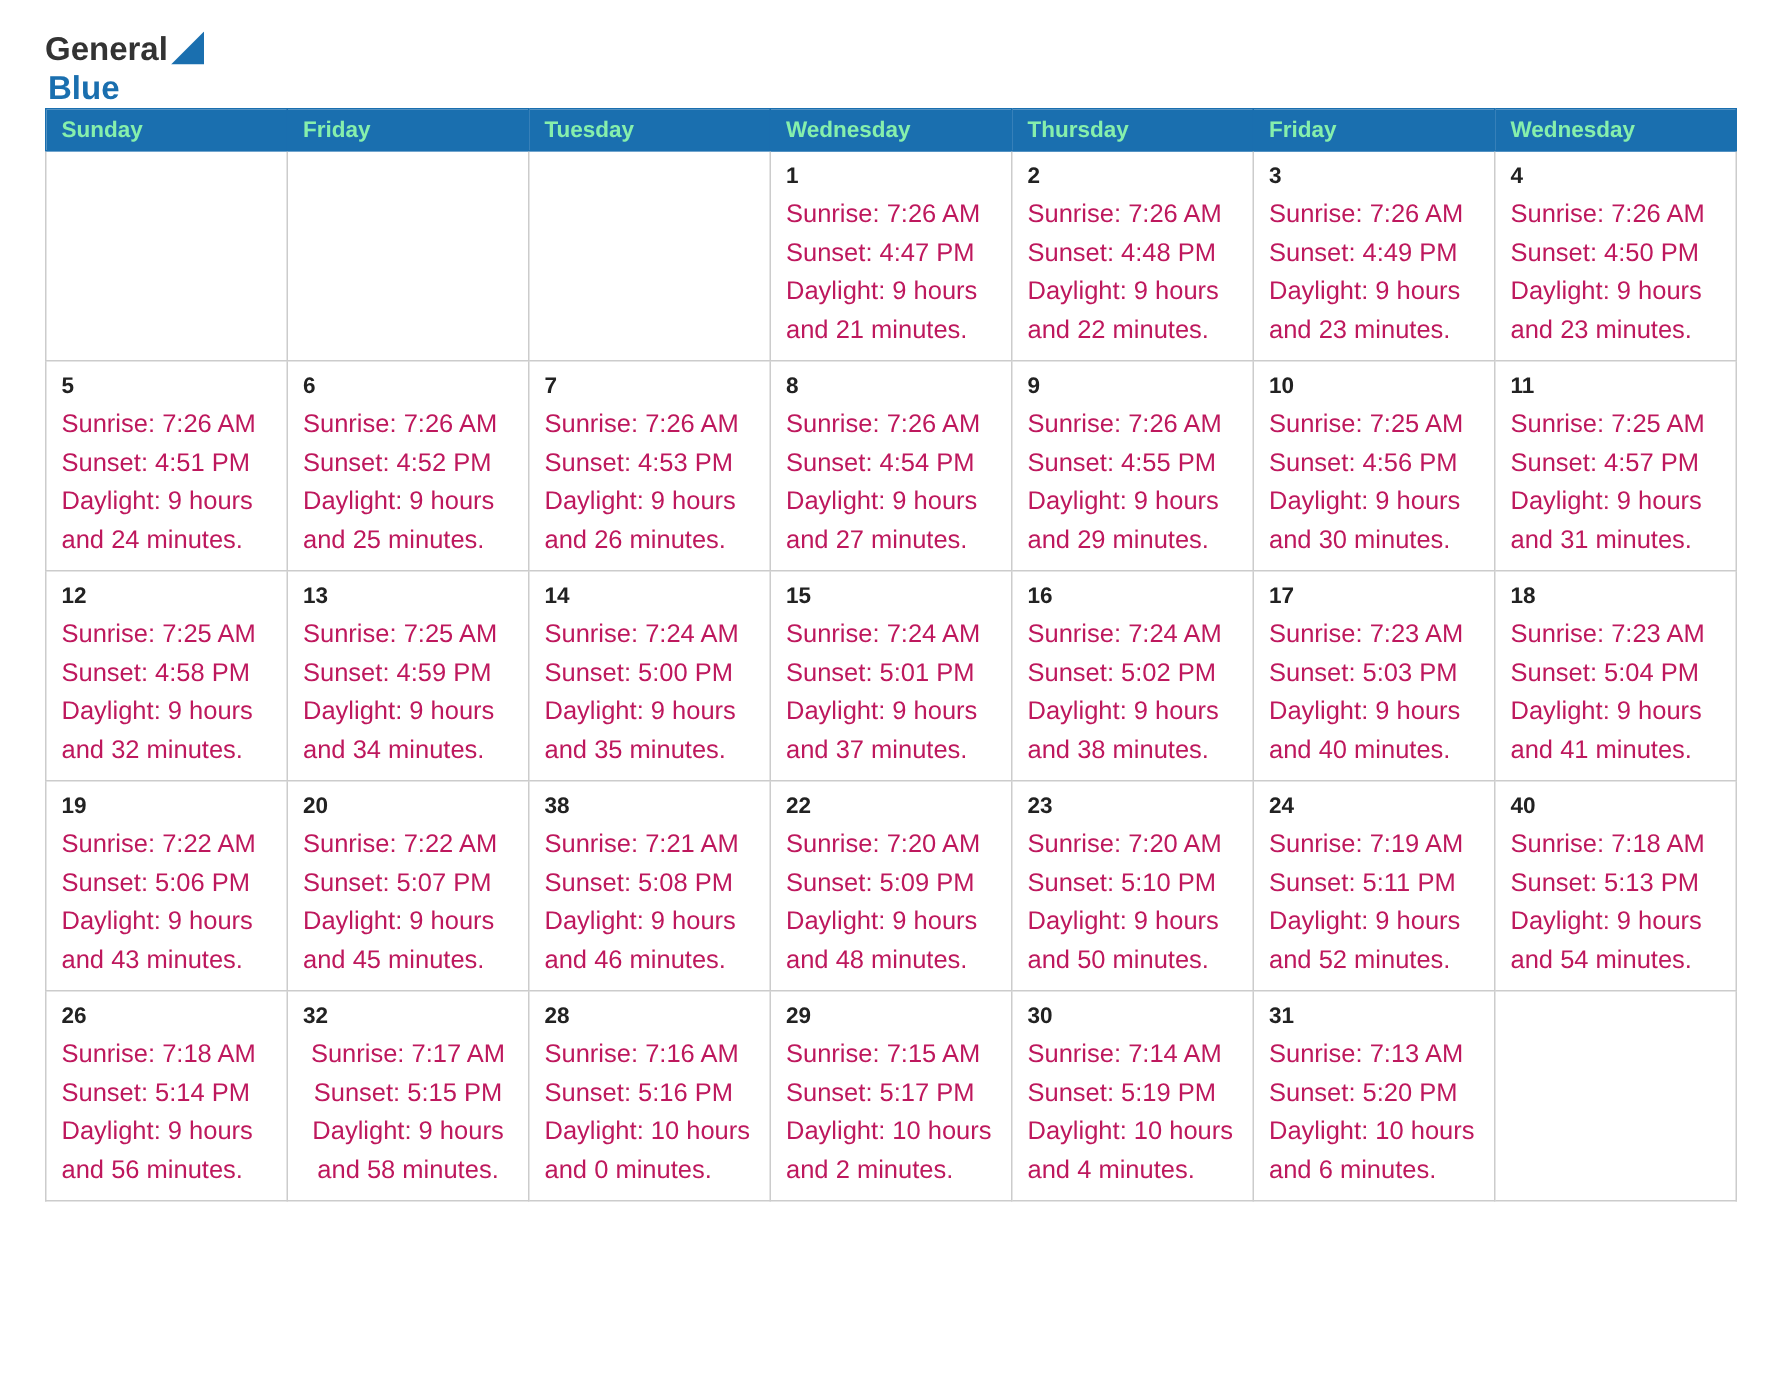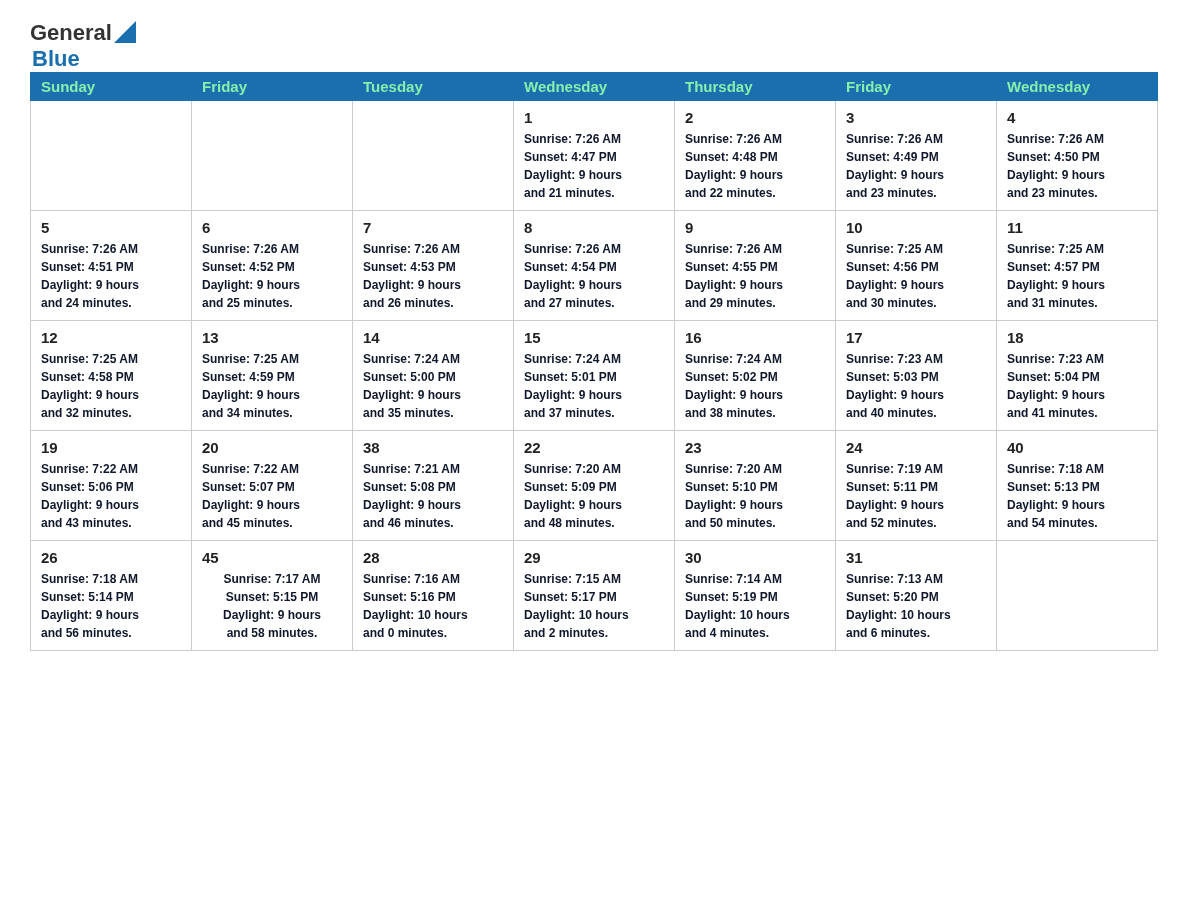--- a/index.html
+++ b/index.html
@@ -72,24 +72,23 @@
       color: #333333;
     }
     .day-number {
       font-size: 15px;
       font-weight: bold;
       color: #222222;
       display: block;
       margin-bottom: 4px;
     }
     .day-info {
-      font-size: 12px;
-      color: #0f172a;
+      font-size: 17px;
+      color: #be185d;
       line-height: 1.5;
-      font-weight: bold;
     }
     .empty-cell {
       background: #ffffff;
     }
     tr.week-row td {
       height: 110px;
     }
   </style>
 </head>
 <body>
@@ -309,21 +308,21 @@
       </tr>
       <tr class="week-row">
         <td>
           <span class="day-number">26</span>
           <div class="day-info" style="white-space: pre-line;">Sunrise: 7:18 AM
 Sunset: 5:14 PM
 Daylight: 9 hours
 and 56 minutes.</div>
         </td>
         <td>
-          <span class="day-number">45</span>
+          <span class="day-number">32</span>
           <div class="day-info" style="white-space: pre-line; text-align: center;">Sunrise: 7:17 AM
 Sunset: 5:15 PM
 Daylight: 9 hours
 and 58 minutes.</div>
         </td>
         <td>
           <span class="day-number">28</span>
           <div class="day-info" style="white-space: pre-line;">Sunrise: 7:16 AM
 Sunset: 5:16 PM
 Daylight: 10 hours

